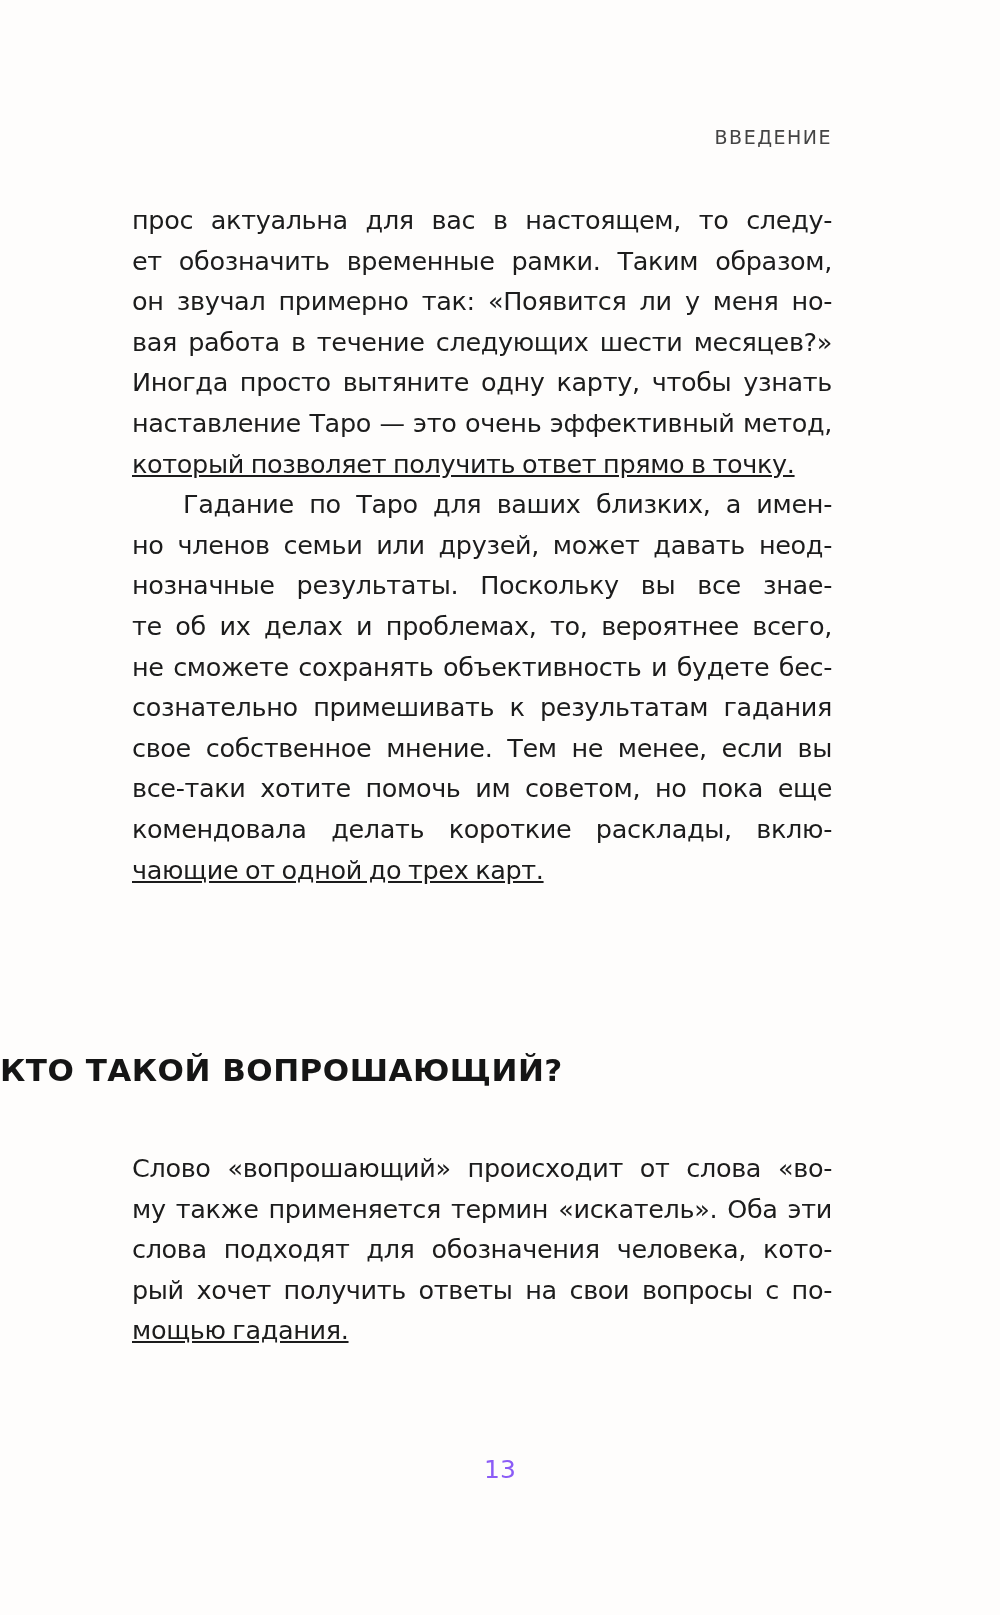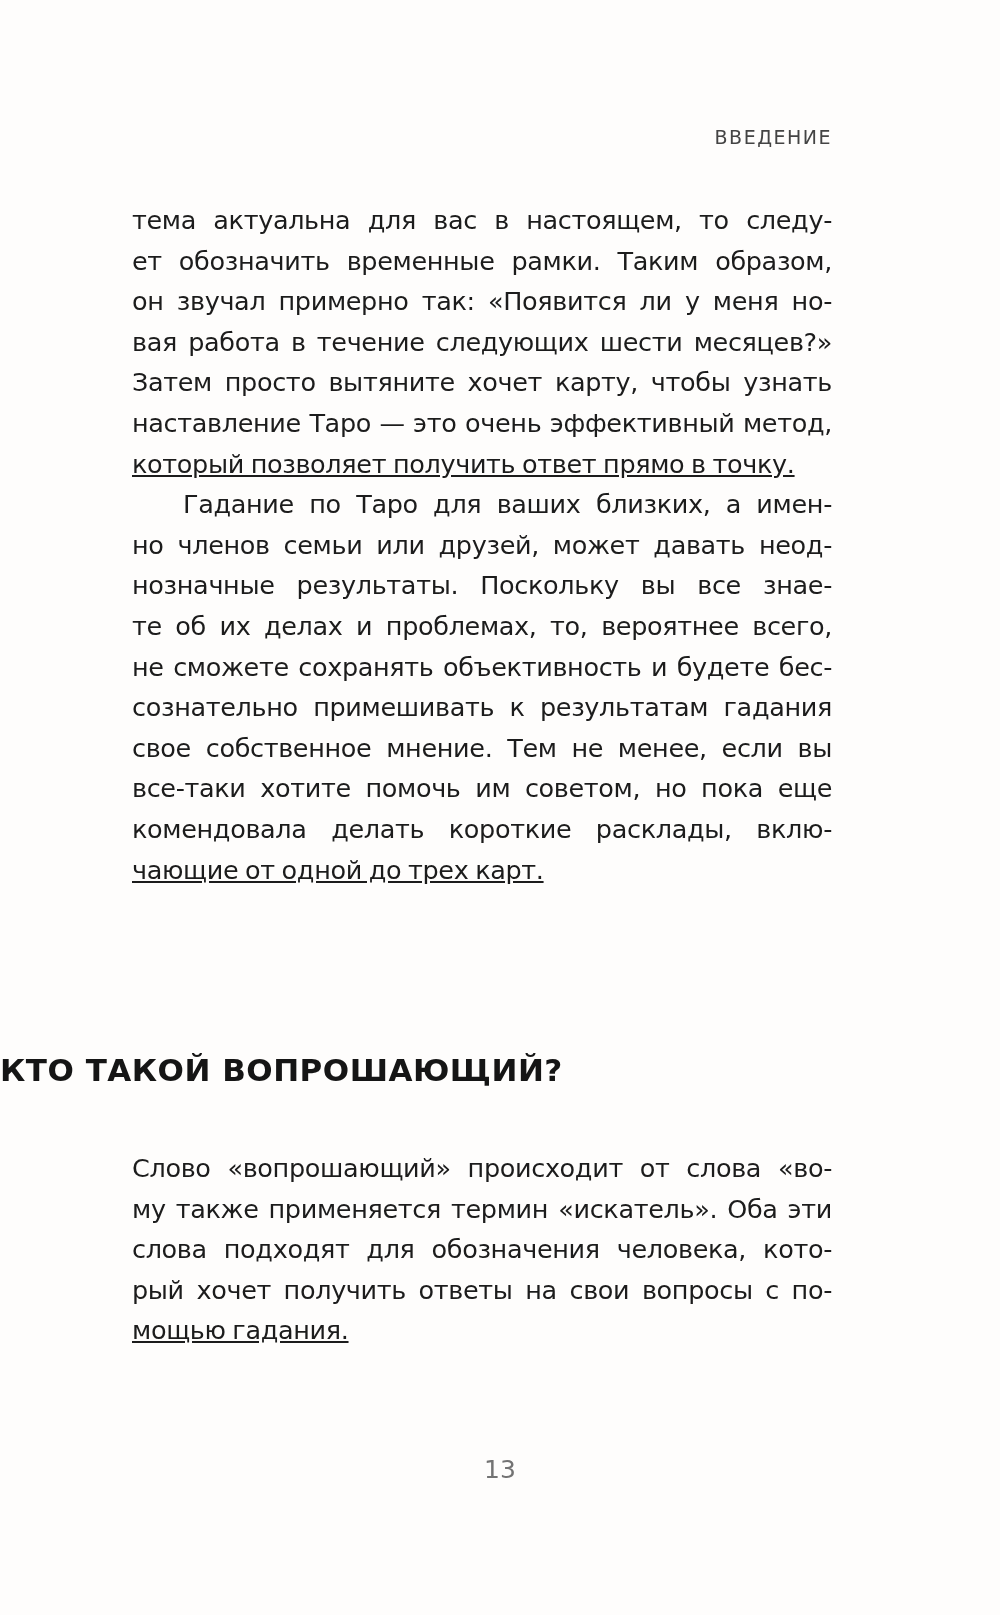--- a/index.html
+++ b/index.html
@@ -49,36 +49,36 @@
     letter-spacing: 0.5px;
     color: #151515;
     font-family: "DejaVu Sans", sans-serif;
   }
   #block2 { top: 1148px; }
   .page-number {
     position: absolute;
     top: 1455px; left: 0; width: 1000px;
     text-align: center;
     font-size: 25px;
-    color: #737373;
+    color: #8b5cf6;
     font-family: "DejaVu Sans", sans-serif;
   }
 </style>
 </head>
 <body>
 
 <div class="running-head">ВВЕДЕНИЕ</div>
 
 <div class="text-block" id="block1">
   <div>
-    <span class="line">тема актуальна для вас в настоящем, то следу-</span>
+    <span class="line">прос актуальна для вас в настоящем, то следу-</span>
     <span class="line">ет обозначить временные рамки. Таким образом,</span>
     <span class="line">он звучал примерно так: «Появится ли у меня но-</span>
     <span class="line">вая работа в течение следующих шести месяцев?»</span>
-    <span class="line">Затем просто вытяните хочет карту, чтобы узнать</span>
+    <span class="line">Иногда просто вытяните одну карту, чтобы узнать</span>
     <span class="line">наставление Таро — это очень эффективный метод,</span>
     <span class="line last">который позволяет получить ответ прямо в точку.</span>
   </div>
   <div>
     <span class="line indent">Гадание по Таро для ваших близких, а имен-</span>
     <span class="line">но членов семьи или друзей, может давать неод-</span>
     <span class="line">нозначные результаты. Поскольку вы все знае-</span>
     <span class="line">те об их делах и проблемах, то, вероятнее всего,</span>
     <span class="line">не сможете сохранять объективность и будете бес-</span>
     <span class="line">сознательно примешивать к результатам гадания</span>

